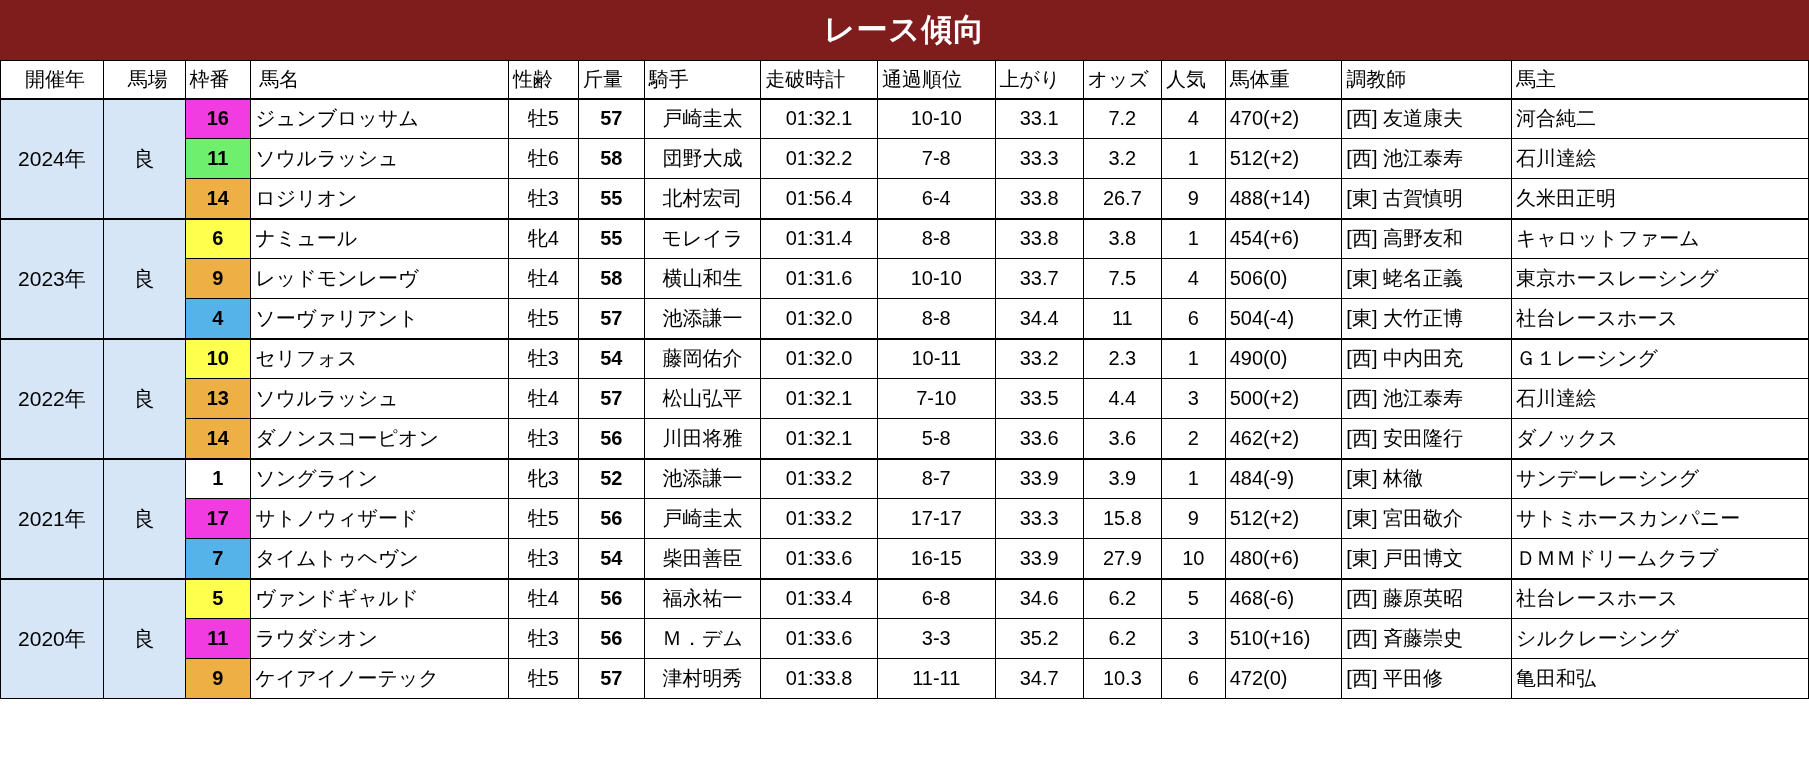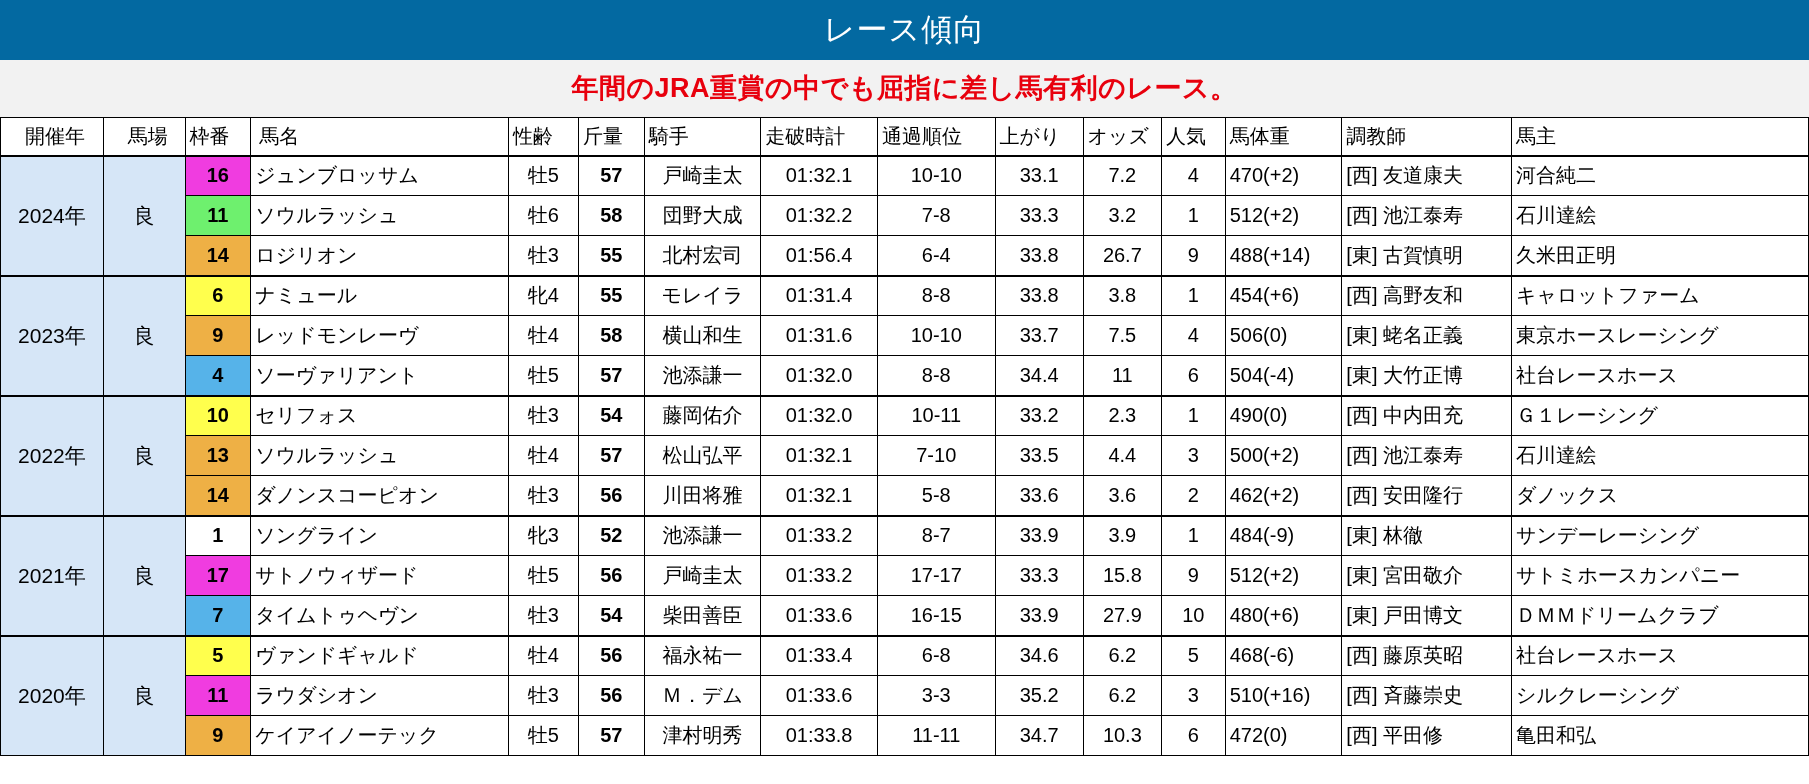--- a/index.html
+++ b/index.html
@@ -9,25 +9,25 @@
     font-family: "Liberation Sans", sans-serif;
   }
   #page {
     width: 1809px;
     height: 784px;
     position: relative;
     overflow: hidden;
     background: #ffffff;
   }
   .title-bar {
-    background: #0369a1;
+    background: #7f1d1d;
     color: #ffffff;
     text-align: center;
     font-size: 31px;
-    font-weight: normal;
+    font-weight: bold;
     line-height: 60px;
     height: 60px;
     letter-spacing: 1px;
   }
   .subtitle-bar {
     background: #f2f2f2;
     color: #e8000d;
     text-align: center;
     font-size: 27px;
     font-weight: bold;
@@ -93,21 +93,20 @@
   .wk-yellow { background: #ffff4d; color:#000; }
   .wk-blue   { background: #56b3e9; color:#000; }
   .wk-white  { background: #ffffff; color:#000; }
 </style>
 </head>
 <body>
 
 <div id="page">
 
   <div class="title-bar">レース傾向</div>
-  <div class="subtitle-bar">年間のJRA重賞の中でも屈指に差し馬有利のレース。</div>
 
   <table class="race">
     <thead>
       <tr>
         <th class="c-year">開催年</th>
         <th class="c-baba">馬場</th>
         <th class="c-waku">枠番</th>
         <th class="c-name">馬名</th>
         <th class="c-sex">性齢</th>
         <th class="c-kin">斤量</th>

